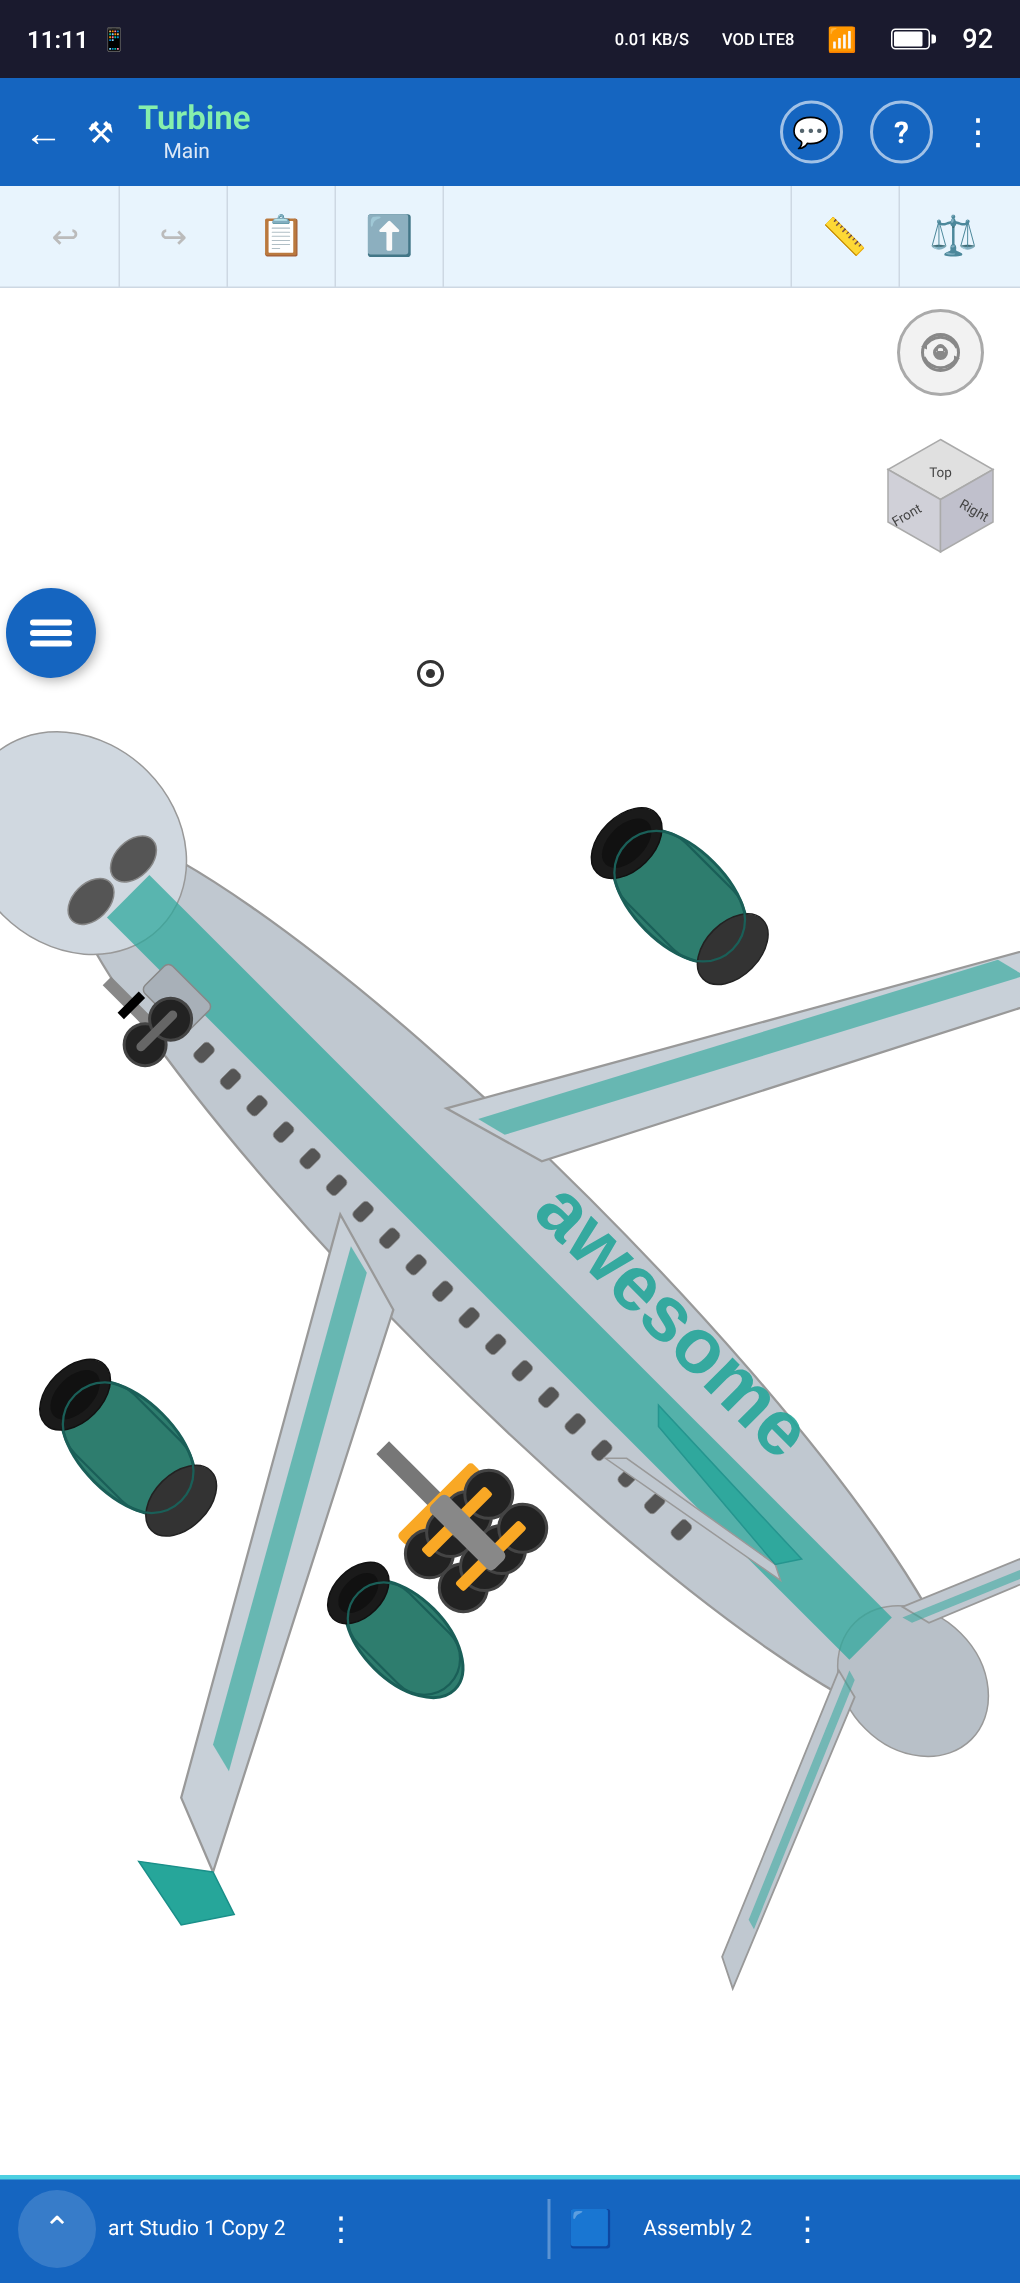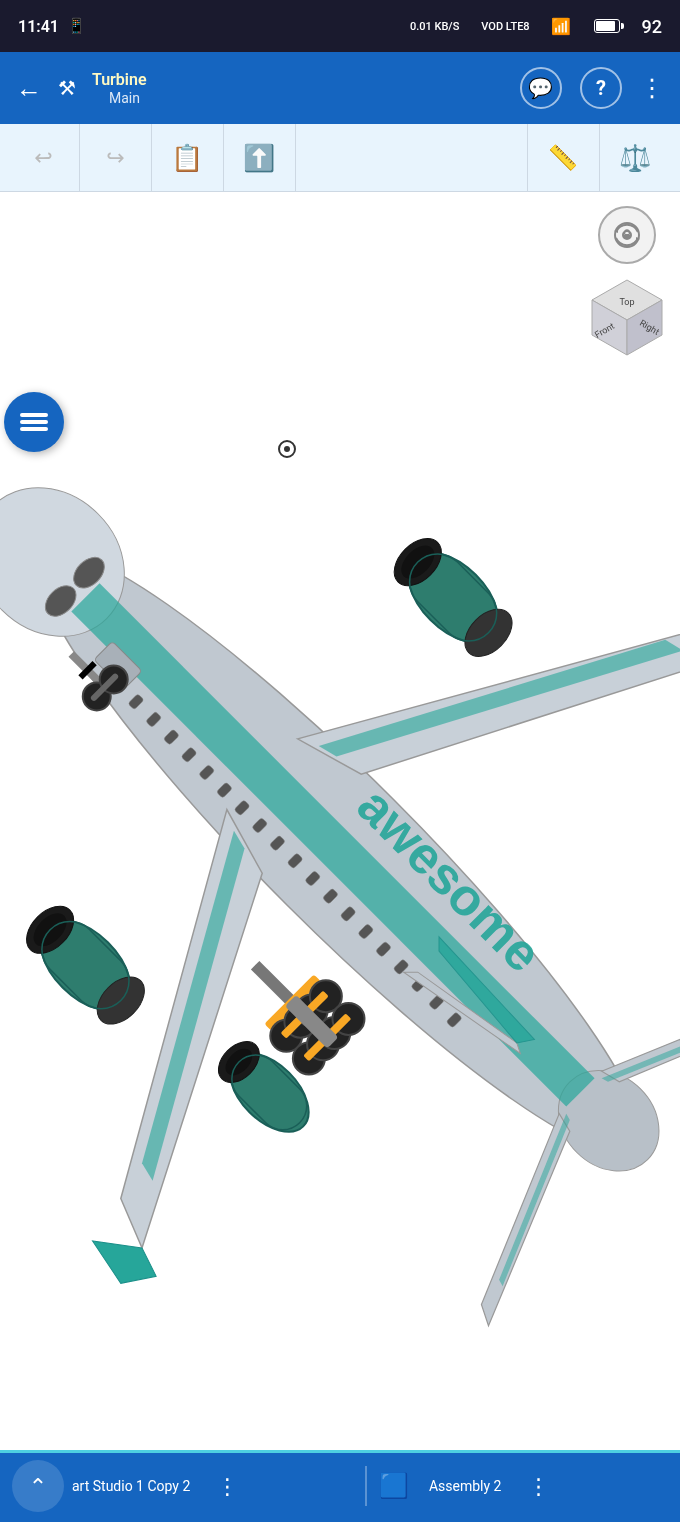--- a/index.html
+++ b/index.html
@@ -74,22 +74,22 @@
       cursor: pointer;
     }
     .app-bar-icon {
       color: #fff;
       font-size: 22px;
     }
     .app-bar-title {
       flex: 1;
     }
     .app-bar-title-main {
-      color: #fef9c3;
-      font-size: 16px;
+      color: #86efac;
+      font-size: 22px;
       font-weight: 600;
       line-height: 1.2;
     }
     .app-bar-title-sub {
       color: rgba(255,255,255,0.85);
       font-size: 14px;
       margin-left: 17px;
     }
     .app-bar-actions {
       display: flex;
@@ -162,21 +162,21 @@
     }
 
     
     .view-cube-container {
       position: absolute;
       top: 14px;
       right: 8px;
       display: flex;
       flex-direction: column;
       align-items: center;
-      gap: 7px;
+      gap: 20px;
       z-index: 10;
     }
     .rotate-btn {
       width: 58px;
       height: 58px;
       border-radius: 50%;
       border: 2px solid #aaa;
       background: rgba(240,240,240,0.85);
       display: flex;
       align-items: center;
@@ -305,21 +305,21 @@
       right: 0;
       height: 3px;
       background: #4dd0e1;
     }
   </style>
 </head>
 <body>
 
 <div class="status-bar">
   <div class="status-bar-left">
-    <span class="status-time">11:41</span>
+    <span class="status-time">11:11</span>
     <span>📱</span>
   </div>
   <div class="status-bar-right">
     <span style="font-size:11px;">0.01 KB/S</span>
     <span style="font-size:11px;">VOD LTE8</span>
     <span style="font-size:16px;">📶</span>
     <div class="battery-box">
       <div class="battery-fill"></div>
     </div>
     <span style="font-size:18px;">92</span>

